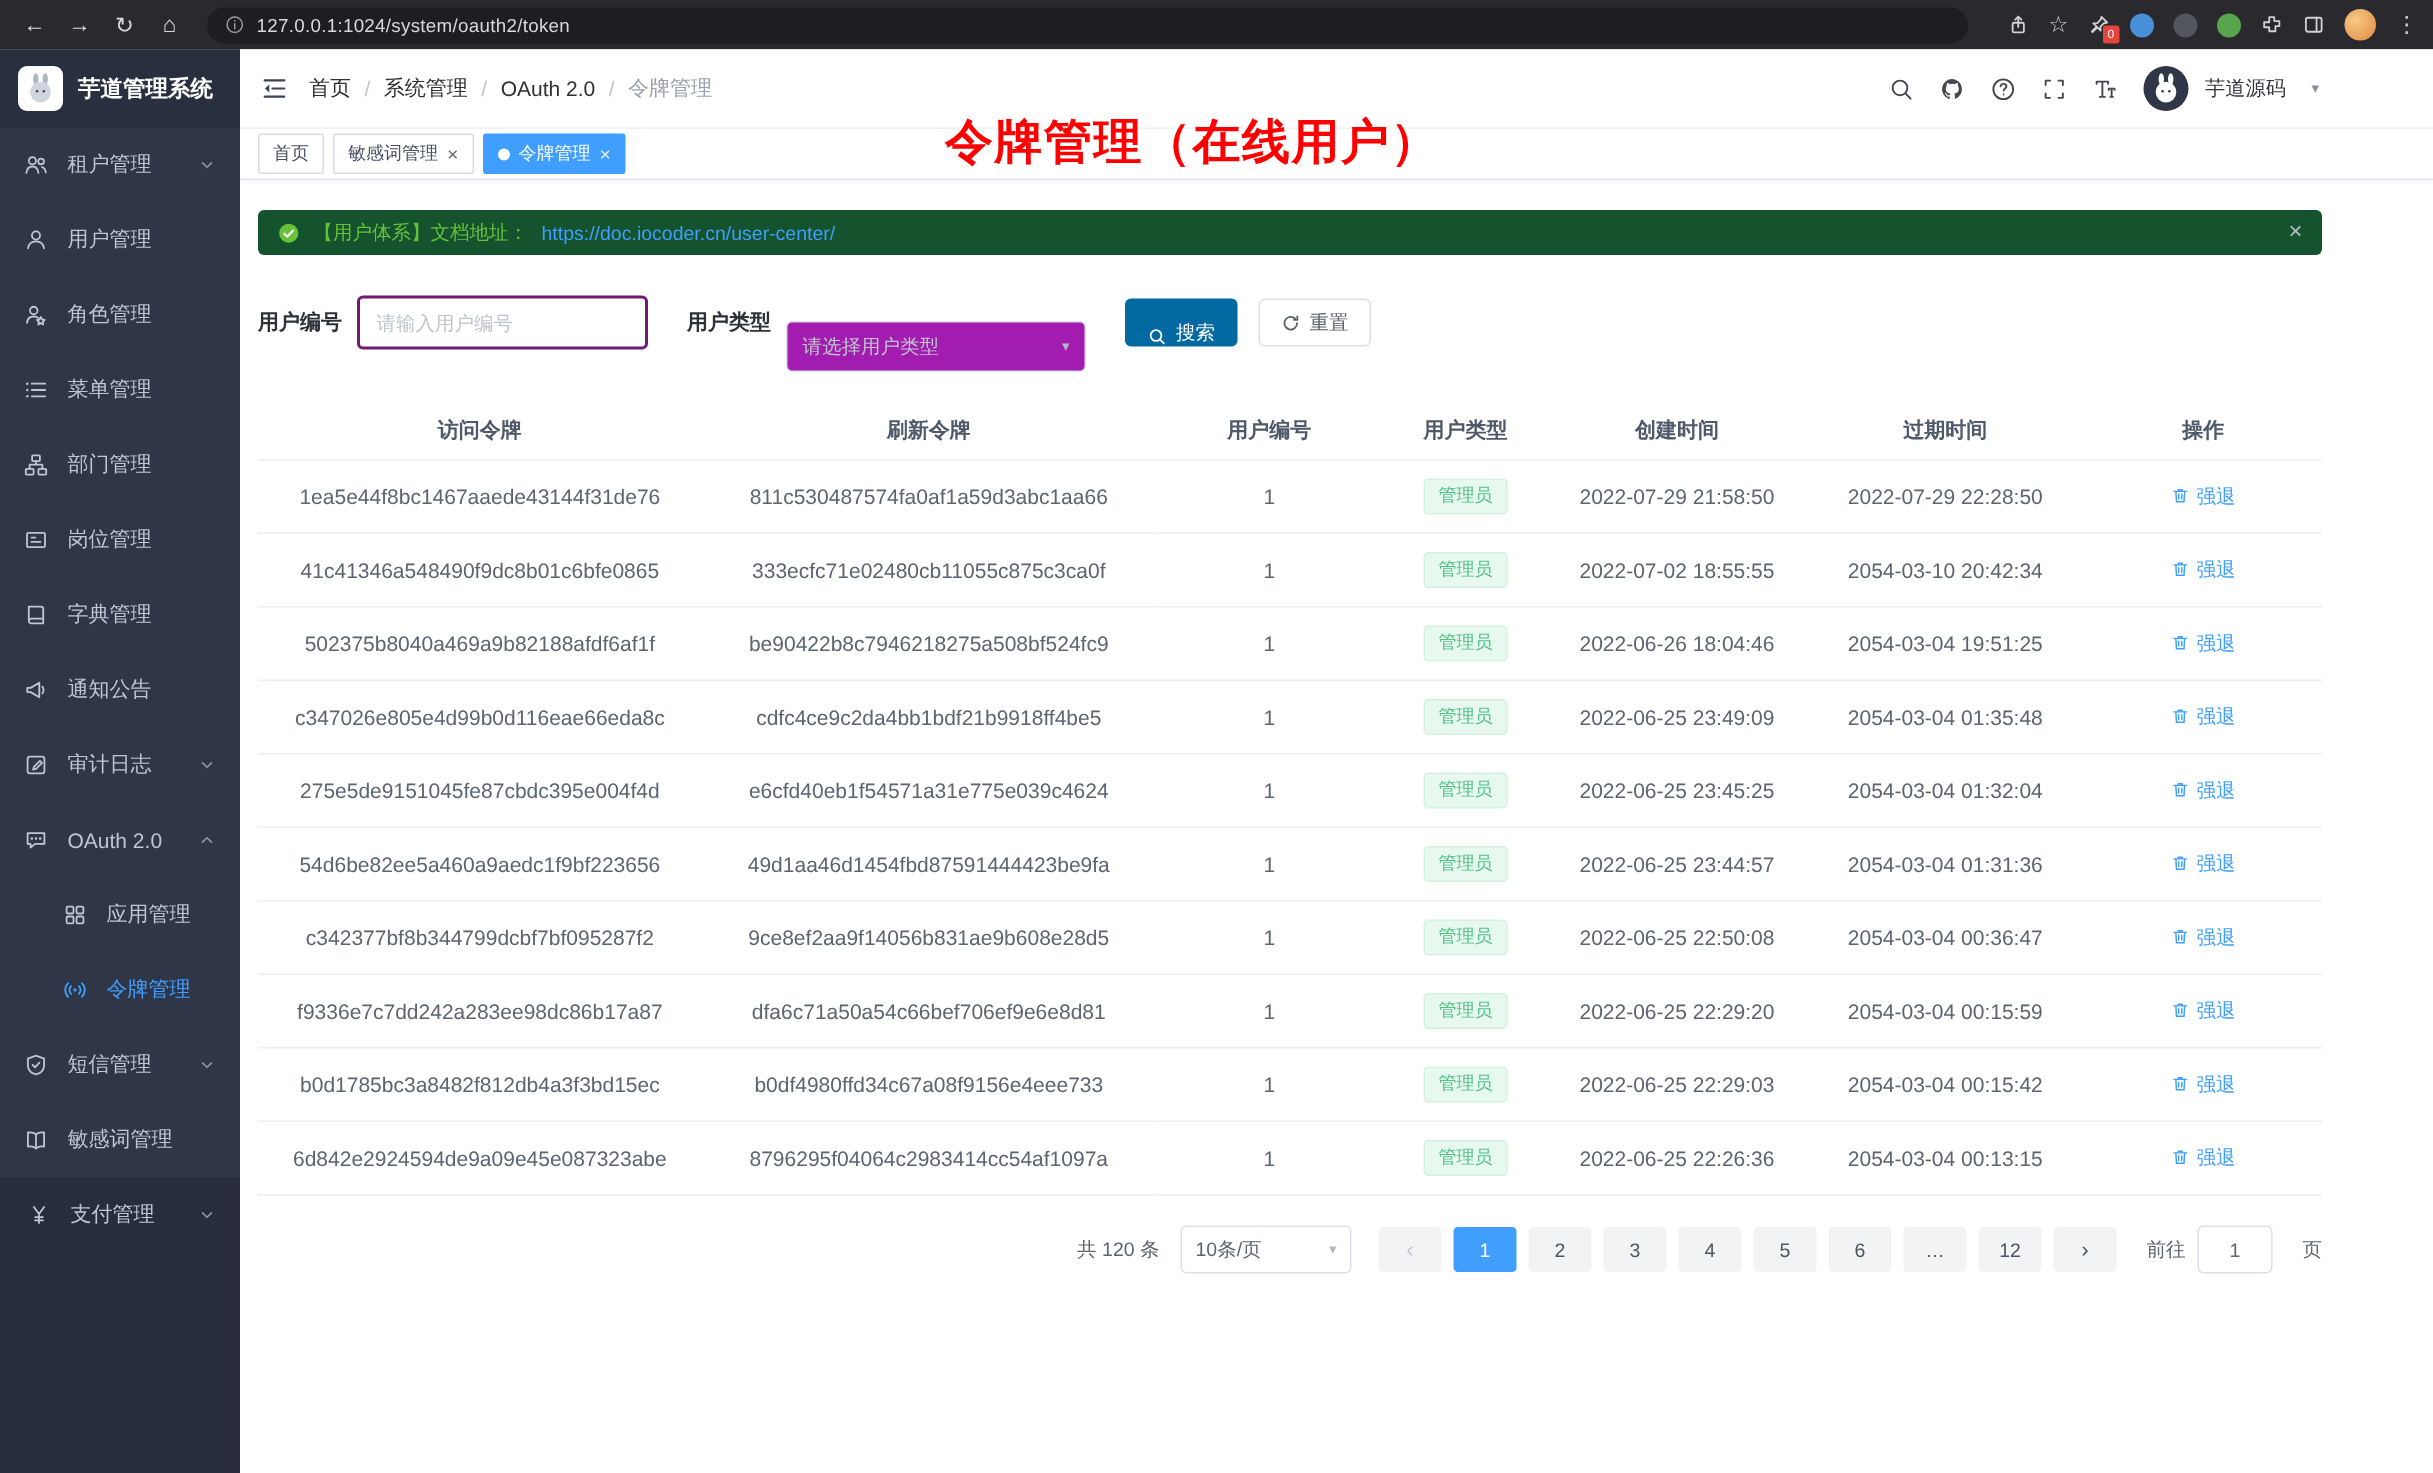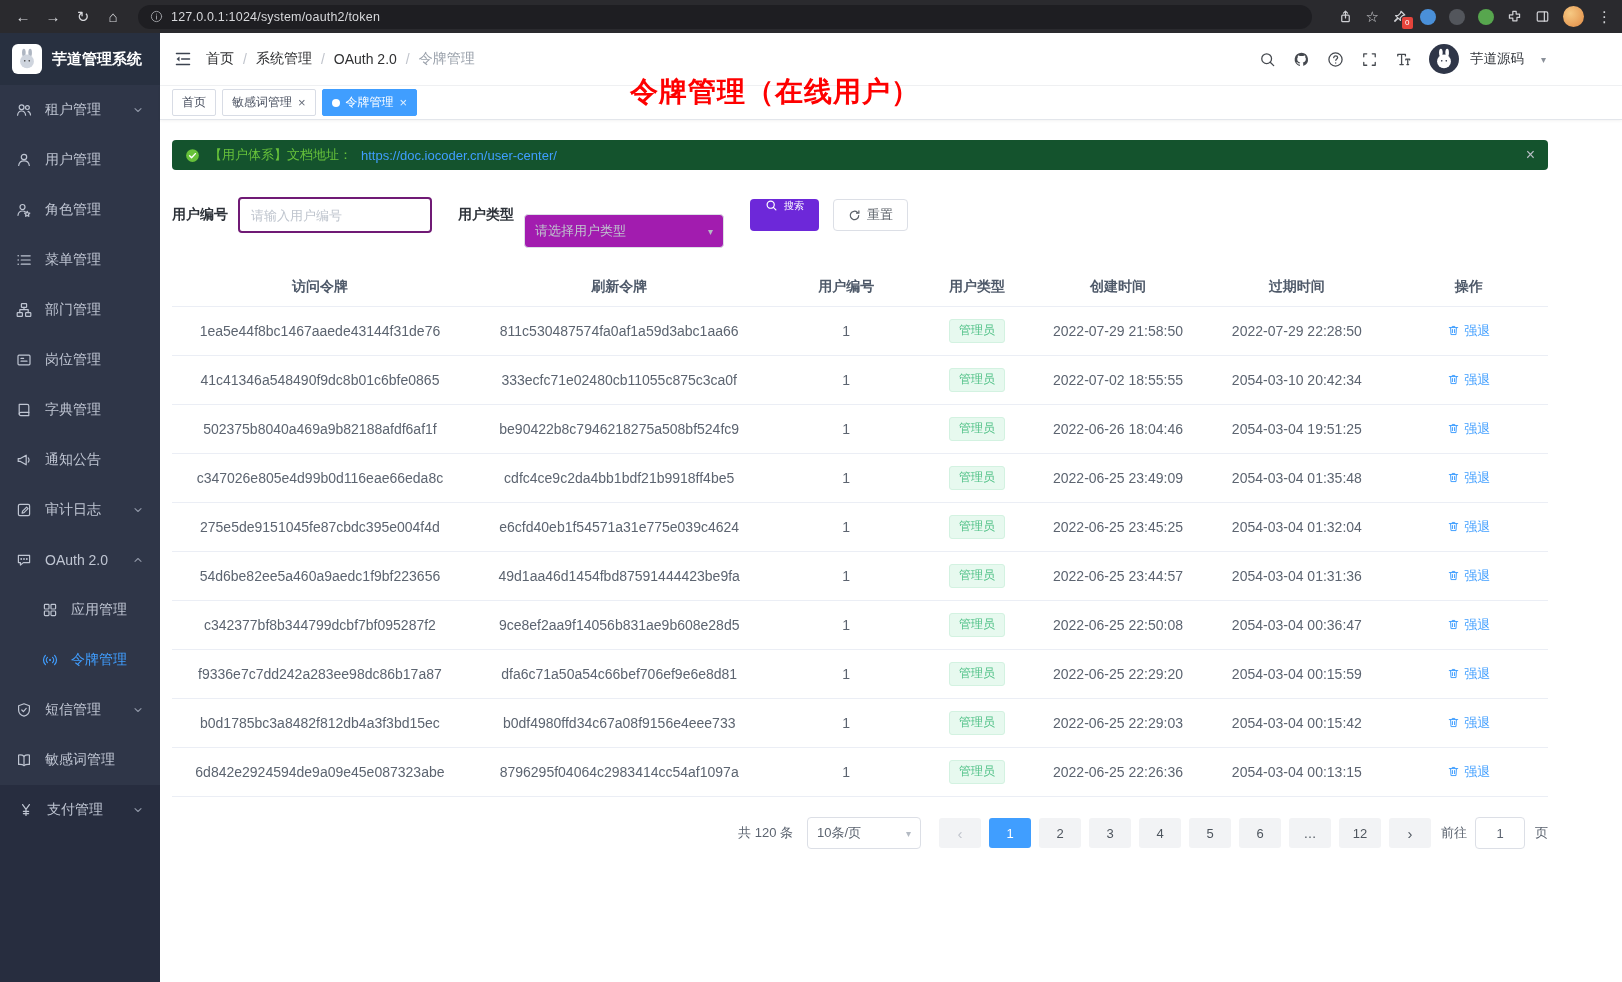--- a/index.html
+++ b/index.html
@@ -41,21 +41,21 @@
              font-size:14px;color:#bfc5d2;cursor:pointer;white-space:nowrap;}
   .menu-item .mi-ic svg{width:16px;height:16px;stroke-width:1.2;}
   .menu-item.submenu{padding-left:42px;}
   .menu-item.active{color:#409EFF;}
   .menu-item.dark{background:#272d3f;padding-left:18px;}
   .menu-item .chev{margin-left:auto;color:#8f96a6;}
   .menu-item .chev svg{width:12px;height:12px;stroke-width:1.5;}
   .menu-filler{flex:1;background:#272d3f;}
 
   .main{flex:1;display:flex;flex-direction:column;position:relative;background:#fff;min-width:0;}
-  .annotation{position:absolute;top:40px;left:470px;color:#fe0000;font-size:28px;
+  .annotation{position:absolute;top:40px;left:470px;color:#fe0000;font-size:32px;
               font-weight:bold;z-index:5;letter-spacing:1px;white-space:nowrap;}
 
   
   .app-header{height:52px;display:flex;align-items:center;gap:14px;padding:0 76px 0 14px;
               border-bottom:1px solid #f1f2f4;background:#fff;}
   .fold{color:#3c4350;cursor:pointer;}
   .fold svg{width:18px;height:18px;}
   .breadcrumb{display:flex;align-items:center;gap:9px;font-size:14px;}
   .bc-item{color:#303133;cursor:pointer;}
   .bc-item.last{color:#9aa1ab;cursor:default;}
@@ -91,22 +91,22 @@
   .filter-row{display:flex;align-items:center;margin-top:12px;gap:10px;}
   .f-label{font-size:14px;font-weight:bold;color:#2d3239;}
   .lbl2{margin-left:16px;}
   .f-input{width:168px;height:32px;border:2px solid #701a75;border-radius:4px;padding:0 11px;
            font-size:13px;color:#606266;outline:none;font-family:inherit;}
   .f-input::placeholder{color:#bfc5ce;}
   .f-select{width:178px;height:32px;border:1px solid #dcdfe6;border-radius:4px;padding:0 10px;
             display:flex;align-items:center;justify-content:space-between;cursor:pointer;background:#a21caf;margin-top:32px;}
   .ph{font-size:13px;color:#bfc5ce;}
   .sel-caret{font-size:10px;color:#b4bac3;}
-  .btn-primary{height:32px;background:#6d28d9;color:#fff;border:none;border-radius:4px;
-               padding:0 15px;display:inline-flex;align-items:flex-start;gap:6px;font-size:10px;
+  .btn-primary{height:32px;background:#0369a1;color:#fff;border:none;border-radius:4px;
+               padding:0 15px;display:inline-flex;align-items:flex-end;gap:6px;font-size:13px;
                cursor:pointer;font-family:inherit;margin-left:16px;}
   .btn-plain{height:32px;background:#fff;border:1px solid #dcdfe6;color:#5a6068;border-radius:4px;
              padding:0 14px;display:inline-flex;align-items:center;gap:6px;font-size:13px;
              cursor:pointer;font-family:inherit;margin-left:4px;}
   .btn-ic svg{width:13px;height:13px;stroke-width:1.5;}
 
   .data-table{width:100%;border-collapse:collapse;margin-top:20px;table-layout:fixed;}
   .data-table th{height:38px;font-size:14px;font-weight:bold;color:#4e5969;
                  border-bottom:1px solid #ebeef5;text-align:center;padding:0 4px;}
   .data-table td{height:48px;font-size:14px;color:#5c6470;border-bottom:1px solid #ebeef5;
@@ -122,21 +122,21 @@
   .size-select{width:94px;height:30px;border:1px solid #dcdfe6;border-radius:4px;padding:0 9px;
                display:flex;align-items:center;justify-content:space-between;cursor:pointer;
                background:#fff;font-size:13px;color:#5c6470;margin-right:10px;}
   .page-list{display:inline-flex;align-items:center;gap:8px;}
   .page-btn{min-width:30px;height:30px;border-radius:3px;background:#f2f3f5;display:inline-flex;
             align-items:center;justify-content:center;font-size:13px;color:#4e555e;
             cursor:pointer;padding:0 6px;}
   .page-btn.active{background:#409EFF;color:#fff;}
   .page-btn.nav{font-size:15px;}
   .page-btn.prev{color:#c0c4cc;}
-  .pg-goto-label{margin-left:2px;}
+  .pg-goto-label{margin-left:12px;}
   .goto-input{width:44px;height:28px;border:1px solid #dcdfe6;border-radius:4px;text-align:center;
               font-size:13px;color:#5c6470;outline:none;font-family:inherit;}
 </style>
 </head>
 <body>
 
 <div class="chrome">
   <span class="nav-btn">←</span>
   <span class="nav-btn">→</span>
   <span class="nav-btn">↻</span>

